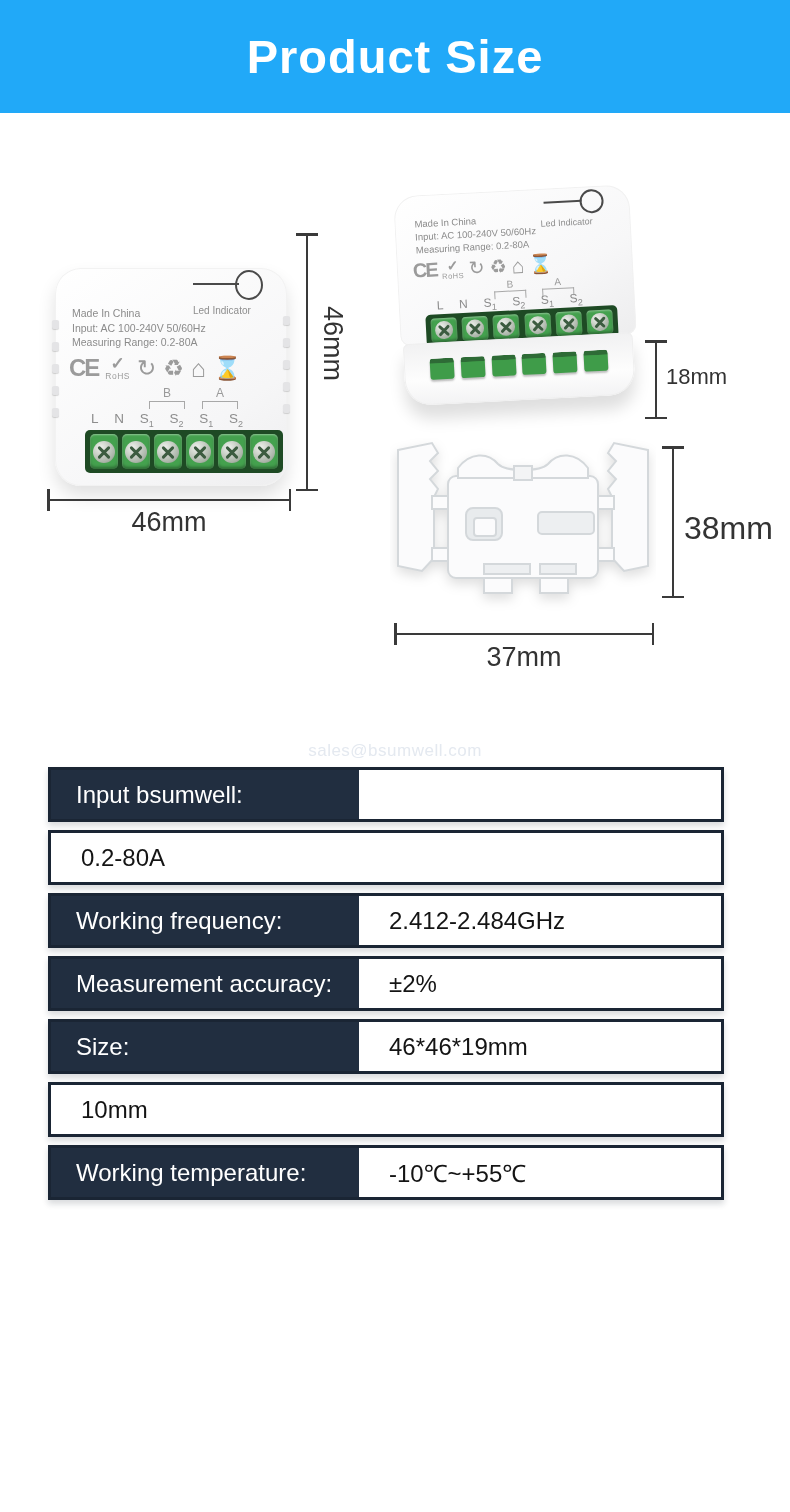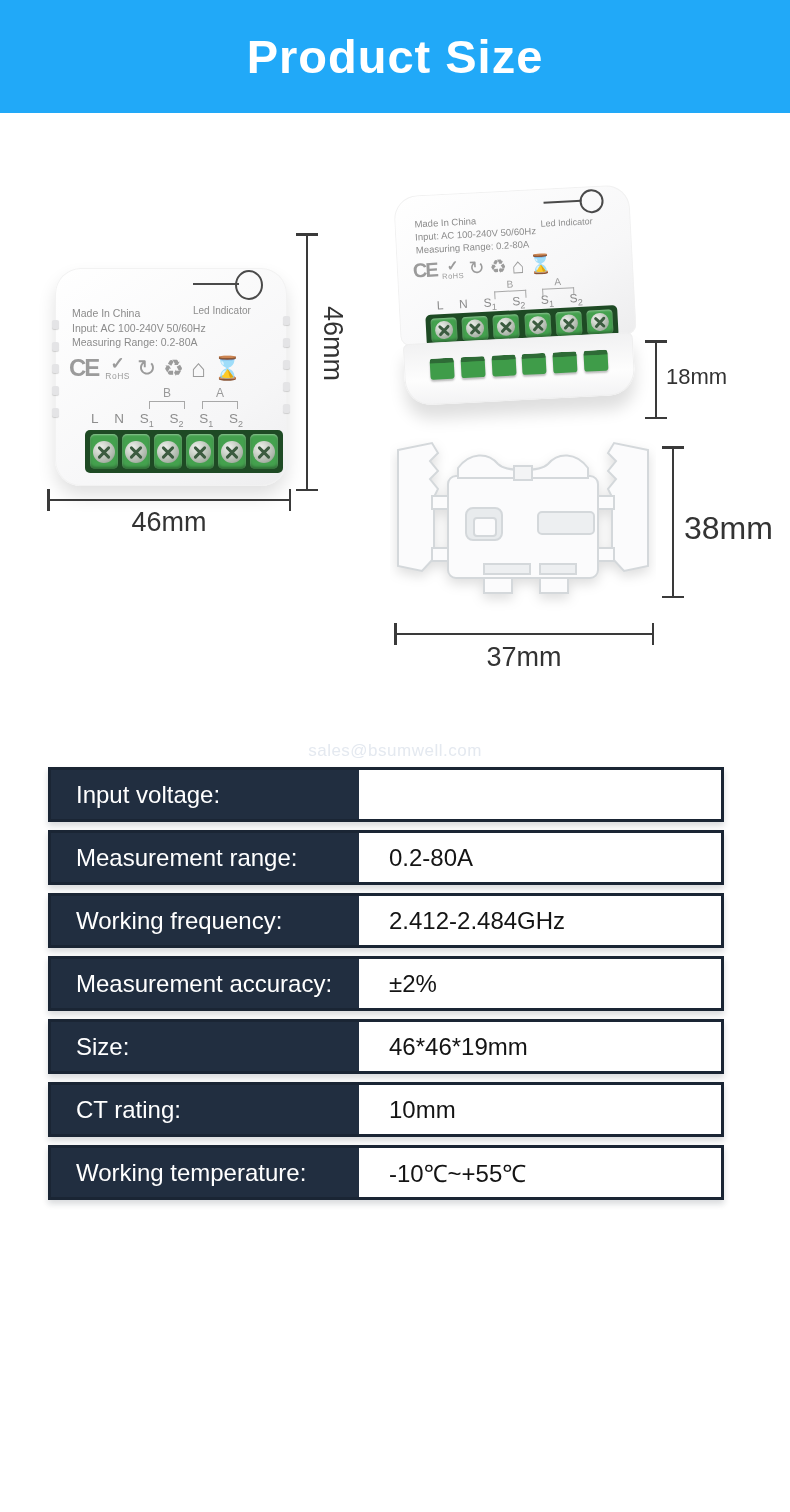--- a/index.html
+++ b/index.html
@@ -273,45 +273,43 @@
 
   <div class="dim-v" style="left:672px; top:447px; height:150px"></div>
   <div class="dim-label" style="left:684px; top:510px; font-size:32px">38mm</div>
   <div class="dim-h" style="left:395px; top:633px; width:258px"></div>
   <div class="dim-label center" style="left:395px; top:642px; width:258px">37mm</div>
 
   <div class="watermark">sales@bsumwell.com</div>
 
   <div class="spec-table" id="spec-table">
     <div class="spec-row">
-      <div class="spec-label">Input voltage:</div>
-    </div>
-
-    <div class="spec-row">
-      <div class="spec-label">Measurement range:</div>
+      <div class="spec-label">Input bsumwell:</div>
+    </div>
+
+    <div class="spec-row">
       <div class="spec-value">0.2-80A</div>
     </div>
 
     <div class="spec-row">
       <div class="spec-label">Working frequency:</div>
       <div class="spec-value">2.412-2.484GHz</div>
     </div>
 
     <div class="spec-row">
       <div class="spec-label">Measurement accuracy:</div>
       <div class="spec-value">±2%</div>
     </div>
 
     <div class="spec-row">
       <div class="spec-label">Size:</div>
       <div class="spec-value">46*46*19mm</div>
     </div>
 
     <div class="spec-row">
-      <div class="spec-label">CT rating:</div>
       <div class="spec-value">10mm</div>
     </div>
 
     <div class="spec-row">
       <div class="spec-label">Working temperature:</div>
       <div class="spec-value">-10℃~+55℃</div>
     </div>
   </div>
 
 </div>

